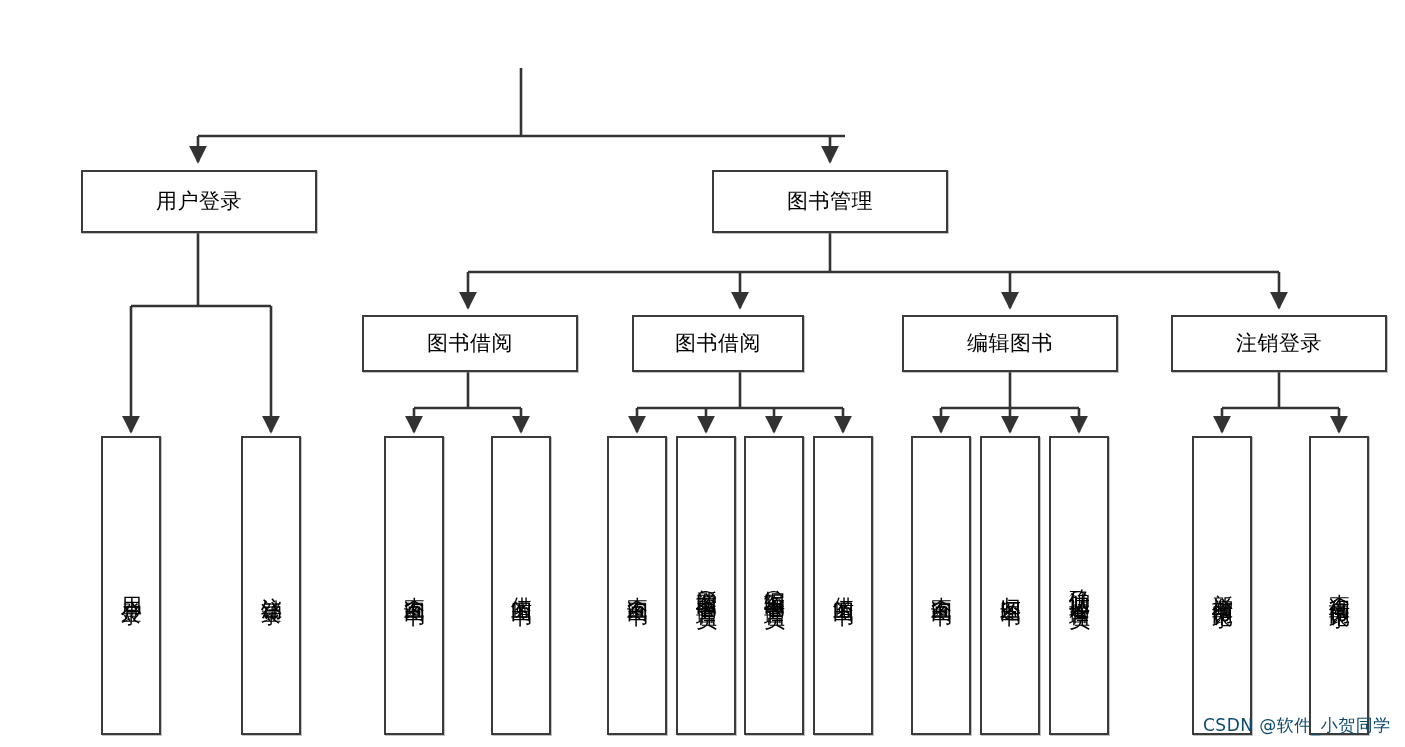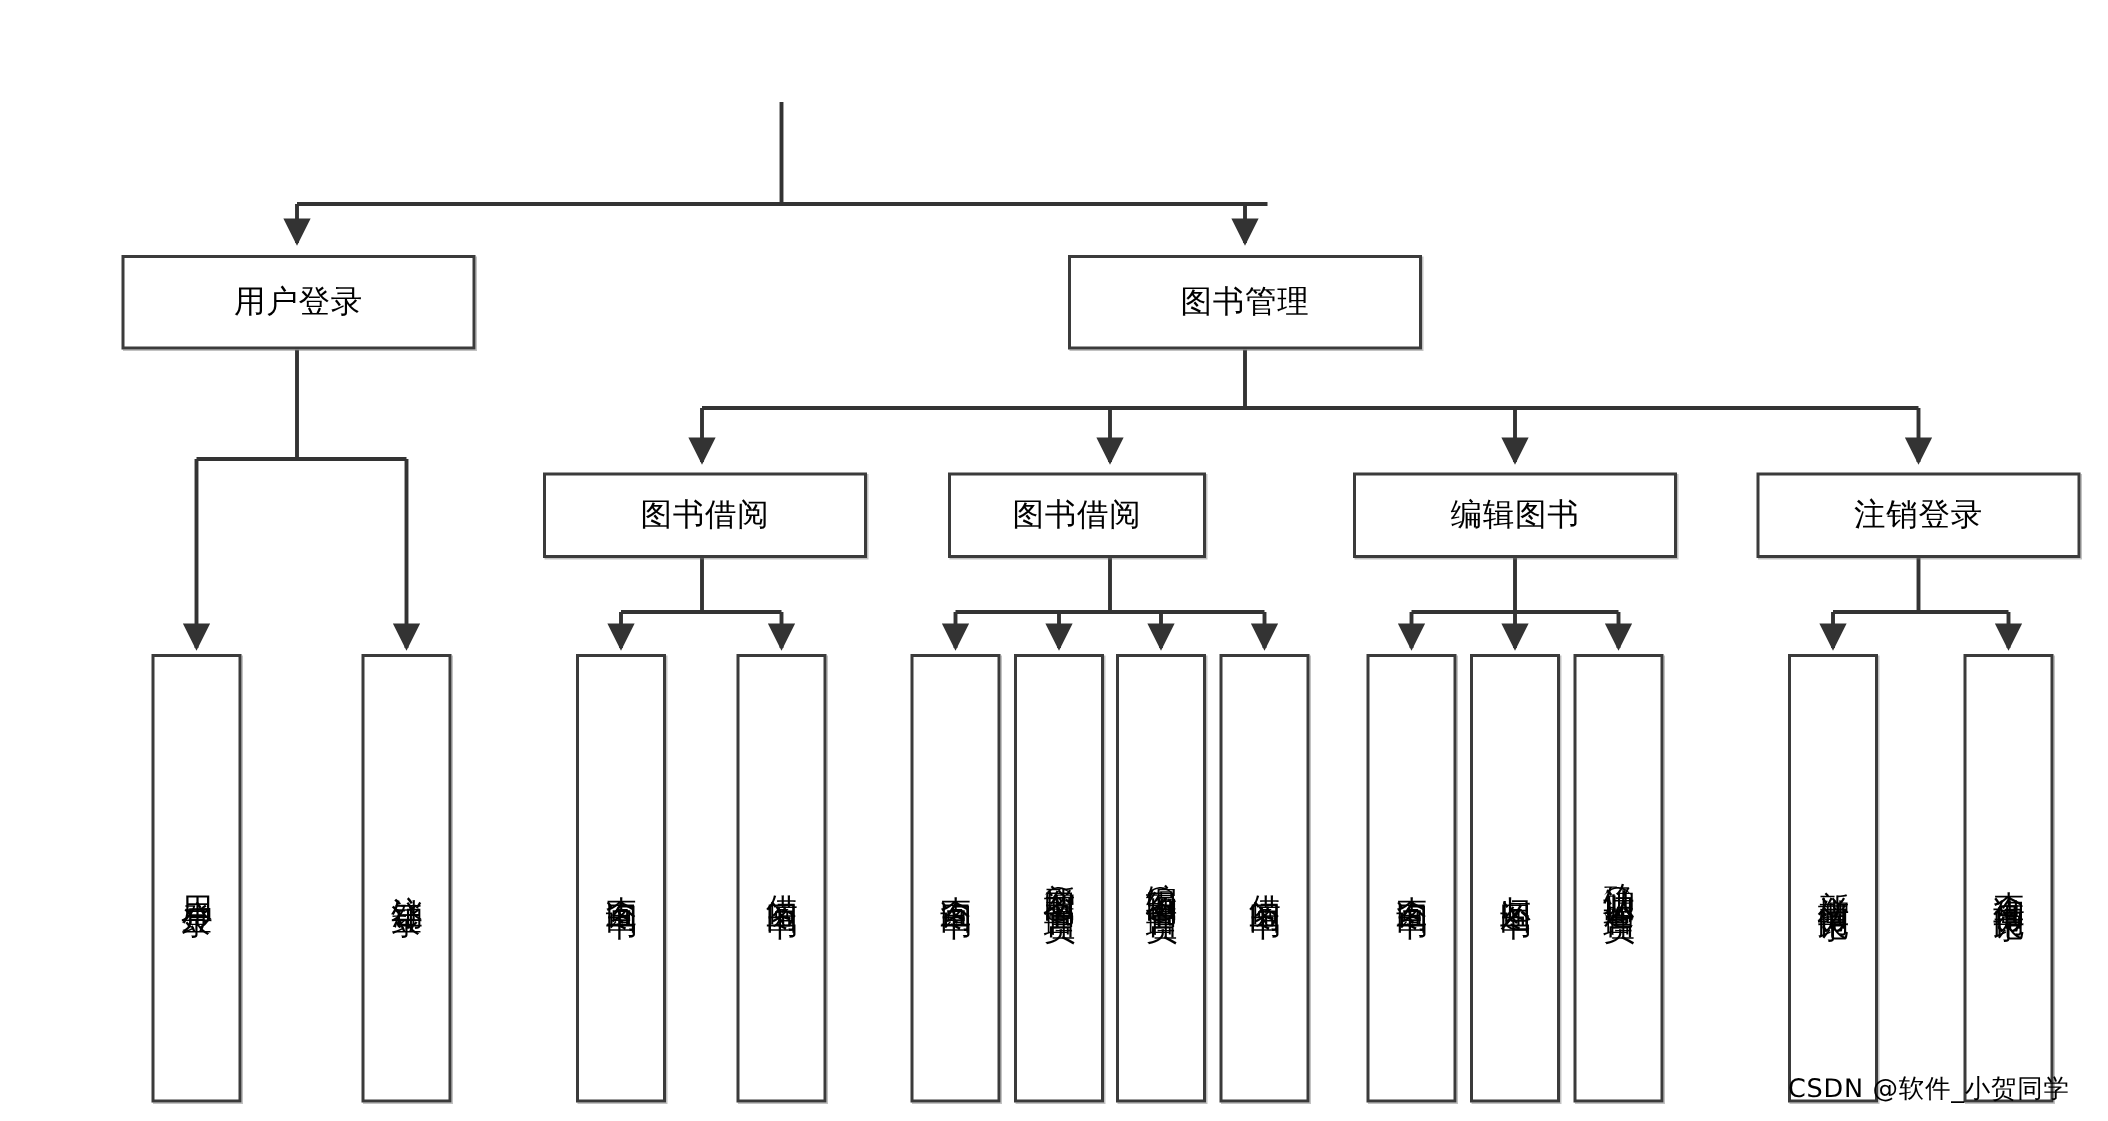--- a/index.html
+++ b/index.html
@@ -56,23 +56,24 @@
     writing-mode: vertical-rl;
     text-orientation: upright;
     font-size: 21px;
     line-height: 1.18;
     letter-spacing: 3px;
     max-height: 270px;
   }
   .watermark {
     position: absolute;
     font-size: 17px;
-    color: #000000;
+    color: #0c4a6e;
     white-space: nowrap;
     letter-spacing: 0.5px;
+    margin-left: 11px;
   }
 </style>
 </head>
 <body>
 
 <div id="canvas">
 
   <svg id="edges" xmlns="http://www.w3.org/2000/svg">
     <defs>
       <marker id="arrow" viewBox="0 0 10 10" refX="9" refY="5" markerWidth="7" markerHeight="7" orient="auto-start-reverse">

